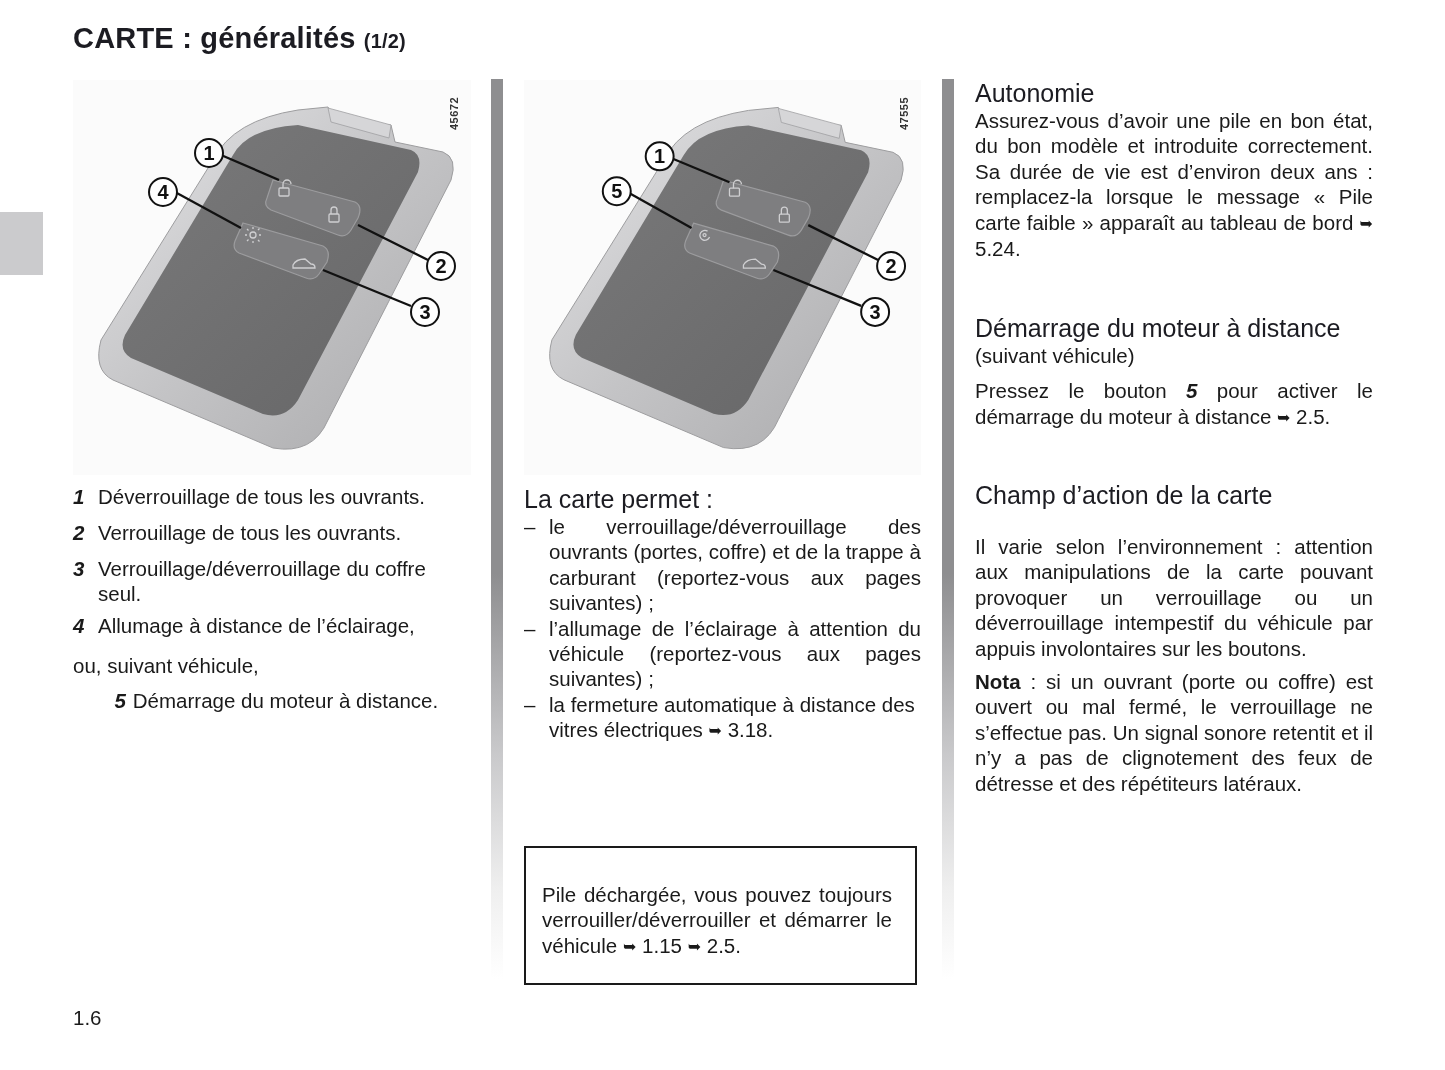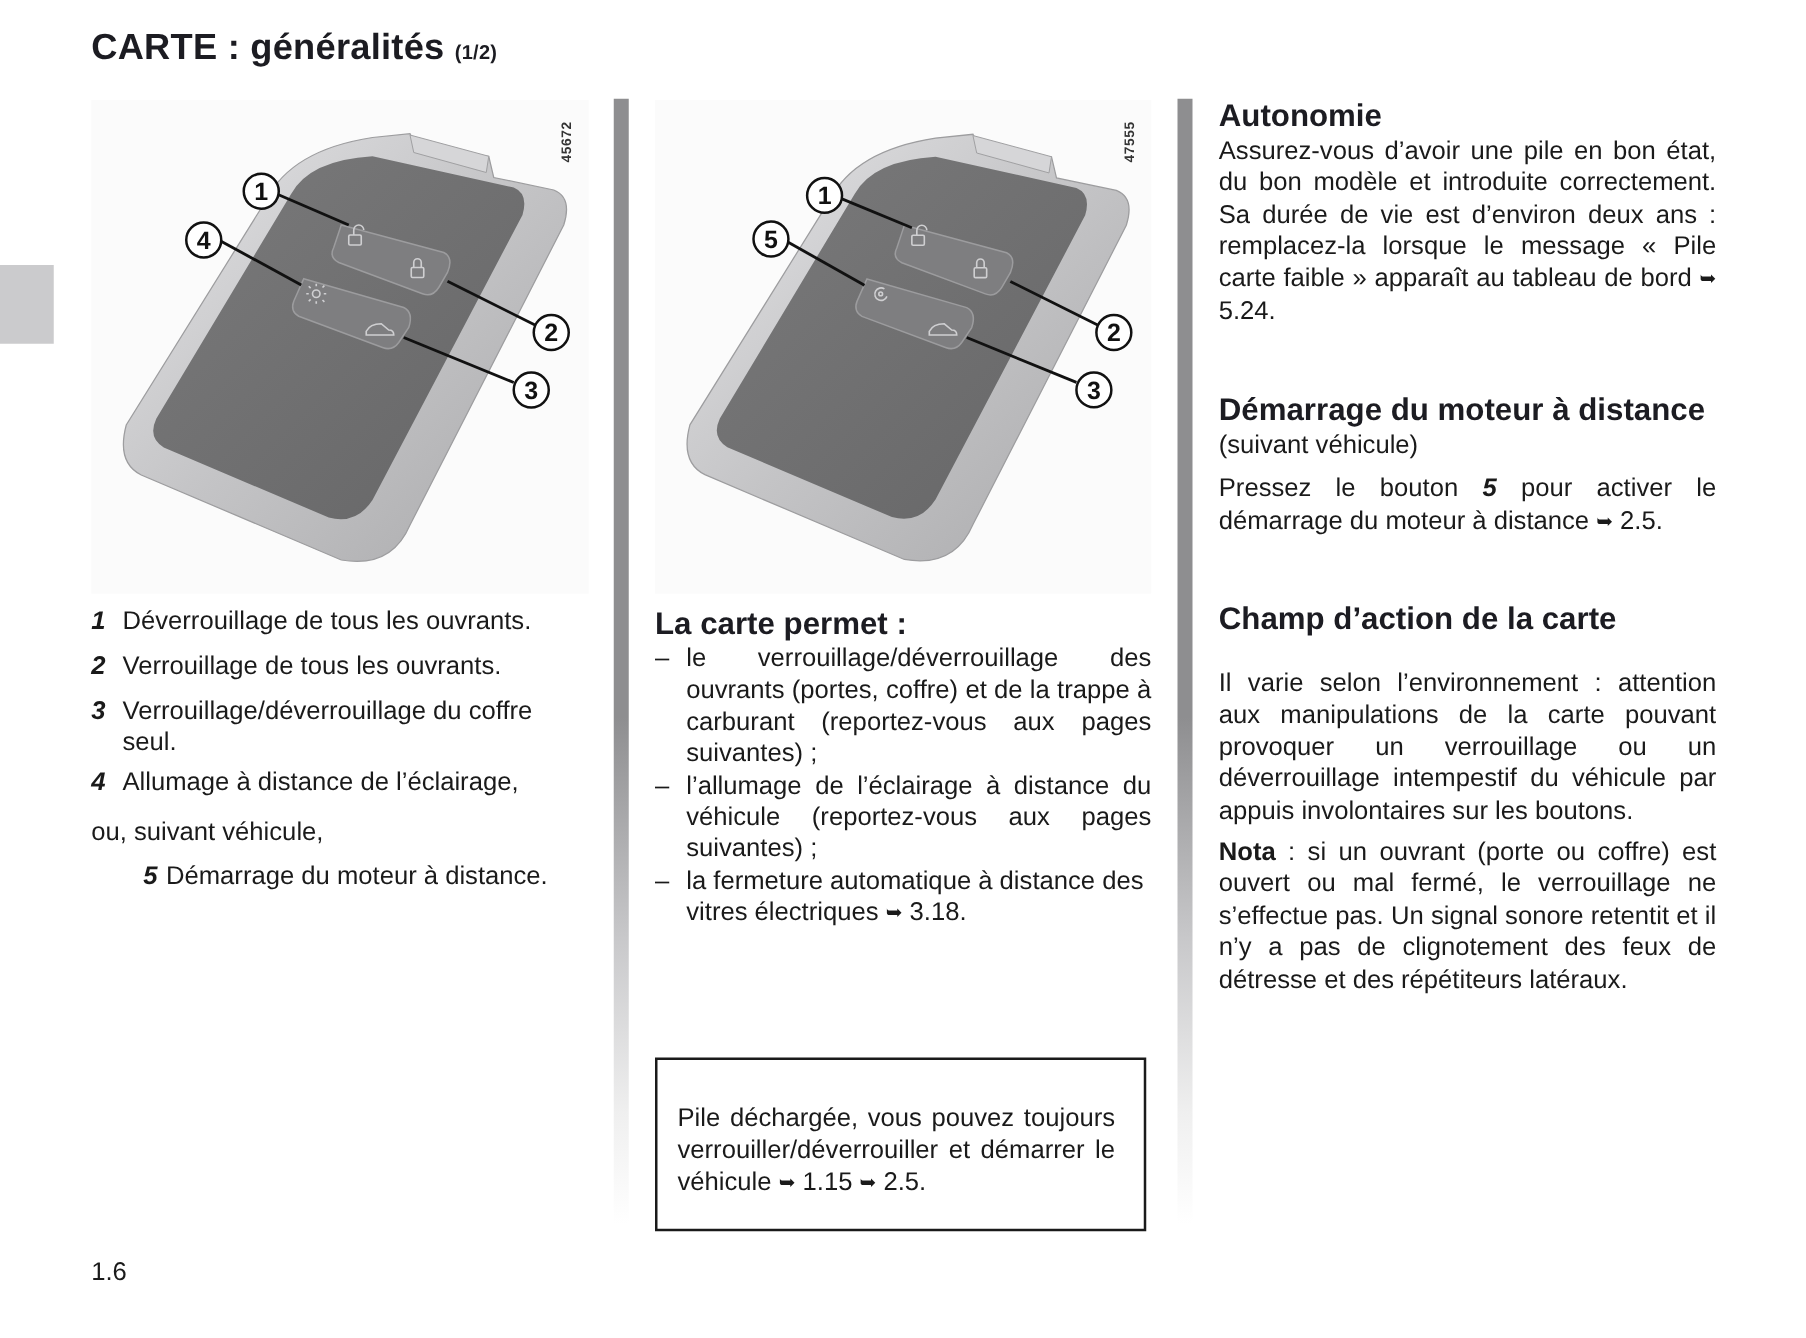--- a/index.html
+++ b/index.html
@@ -5,42 +5,42 @@
     html, body { margin: 0; padding: 0; background: #ffffff; }
     body {
       width: 1445px; height: 1070px; position: relative; overflow: hidden;
       font-family: "Liberation Sans", sans-serif; color: #1a1a1a;
     }
     .abs { position: absolute; }
     .page-title {
       left: 73px; top: 22px; font-size: 29px; font-weight: bold; letter-spacing: 0.2px;
       color: #1c1c22;
     }
-    .page-title .sub { font-size: 16px; }
+    .page-title .sub { font-size: 20px; }
     .side-tab {
       left: 0; top: 212px; width: 43px; height: 63px; background: #cbcbcd;
     }
     .divider {
       top: 79px; width: 12px; height: 900px;
       background: linear-gradient(to bottom, #8e8e90 0%, #8e8e90 55%, #c9c9cb 75%, #efefef 90%, #ffffff 100%);
     }
     .figure {
       background: #fbfbfb;
     }
     .fig-id {
       font-size: 11px; font-weight: bold; color: #333;
       transform: rotate(-90deg); transform-origin: left top;
       letter-spacing: 0.5px;
     }
     .body-text { font-size: 20.5px; line-height: 25.4px; color: #1a1a1a; }
     .legend-item { position: absolute; left: 73px; width: 400px; font-size: 20.5px; line-height: 25.4px; }
     .legend-item .num { font-weight: bold; font-style: italic; display: inline-block; width: 25px; }
     .legend-item .cont { padding-left: 25px; display: block; }
     h2.sec {
-      margin: 0; font-size: 25px; font-weight: bold; line-height: 30px; color: #1c1c22;
+      margin: 0; font-size: 25px; font-weight: normal; line-height: 30px; color: #1c1c22;
     }
     .col3 { left: 975px; width: 398px; }
     .col2 { left: 524px; width: 397px; }
     .justify { text-align: justify; }
     .bullets { list-style: none; margin: 0; padding: 0; }
     .bullets li { position: relative; padding-left: 25px; text-align: justify; }
     .bullets li .dash { position: absolute; left: 0; top: 0; }
     .note-box {
       left: 524px; top: 846px; width: 393px; height: 139px;
       border: 2px solid #1a1a1a; box-sizing: border-box;
@@ -198,21 +198,21 @@
 
 <div class="abs col2 body-text" style="top:484px;">
   <h2 class="sec">La carte permet :</h2>
   <ul class="bullets">
     <li>
       <span class="dash">–</span>
       <span>le verrouillage/déverrouillage des ouvrants (portes, coffre) et de la trappe à carburant (reportez-vous aux pages suivantes) ;</span>
     </li>
     <li>
       <span class="dash">–</span>
-      <span>l’allumage de l’éclairage à distance du véhicule (reportez-vous aux pages suivantes) ;</span>
+      <span>l’allumage de l’éclairage à attention du véhicule (reportez-vous aux pages suivantes) ;</span>
     </li>
     <li style="text-align:left;">
       <span class="dash">–</span>
       <span>la fermeture automatique à distance des vitres électriques</span>
       <span class="arrow">➥</span>
       <span>3.18.</span>
     </li>
   </ul>
 </div>
 

